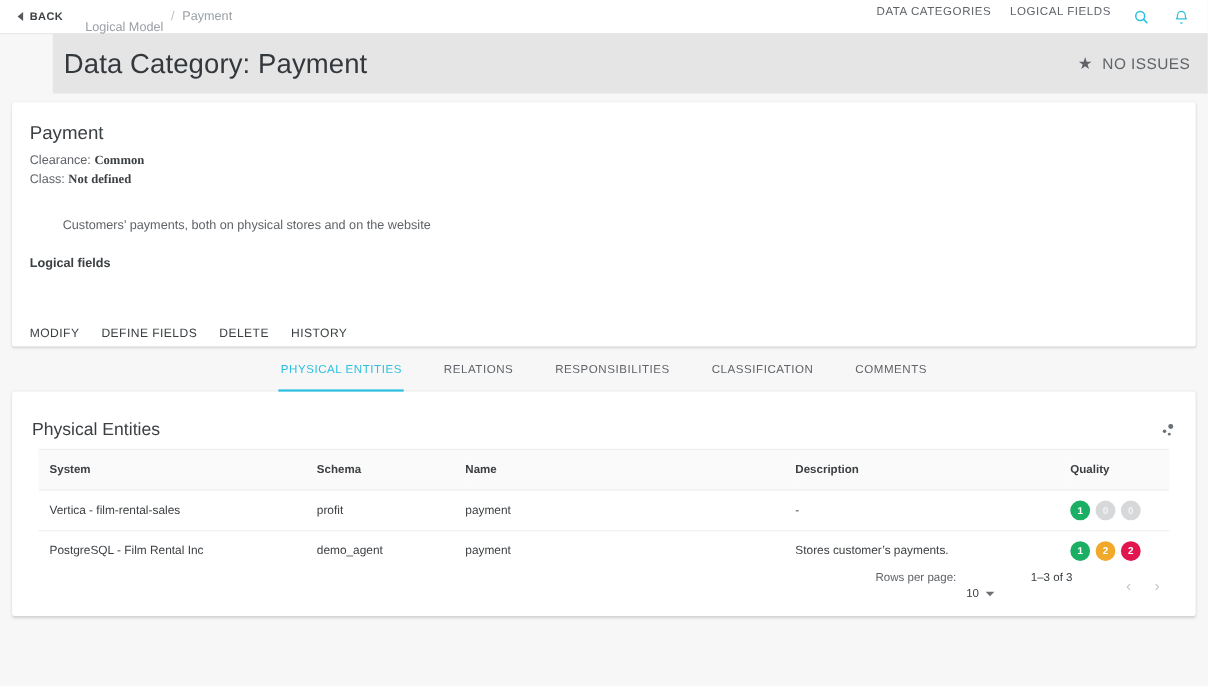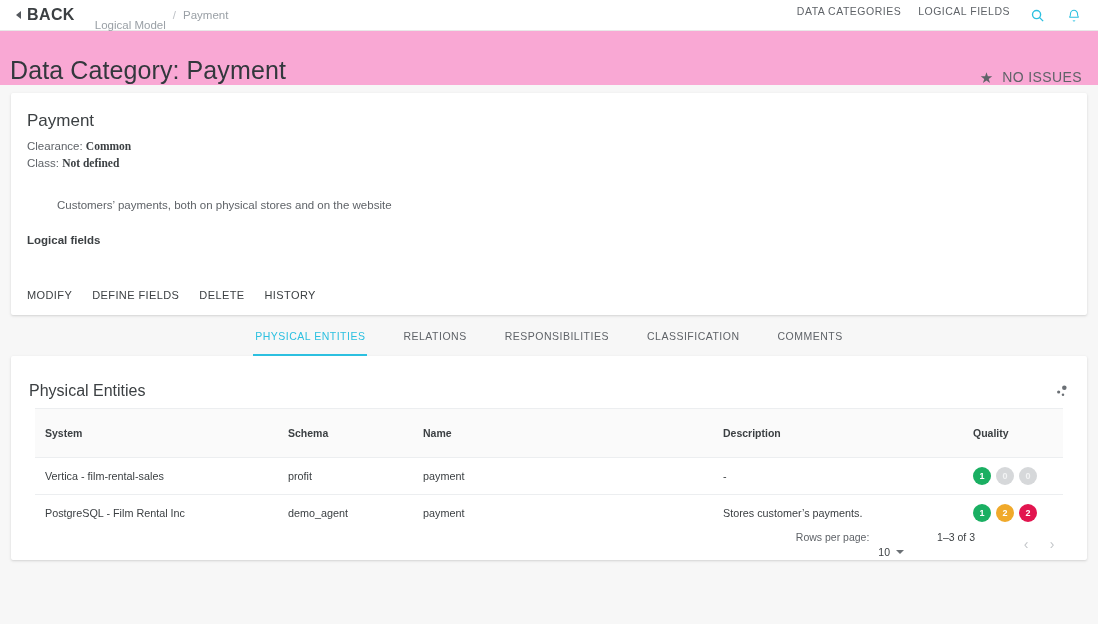--- a/index.html
+++ b/index.html
@@ -28,21 +28,21 @@
   }
   .chev-left {
     width: 0; height: 0;
     border-top: 4px solid transparent;
     border-bottom: 4px solid transparent;
     border-right: 5px solid #55595e;
     position: relative;
     top: 0px;
   }
   .back-label {
-    font-size: 16px;
+    font-size: 10px;
     font-weight: bold;
     letter-spacing: 0.4px;
     color: #3c4043;
   }
   .crumbs {
     margin-left: 20px;
     font-size: 11.5px;
     color: #9aa0a6;
     display: flex;
     align-items: center;
@@ -63,25 +63,26 @@
     cursor: pointer;
   }
   .icon-btn {
     width: 20px; height: 20px;
     display: flex; align-items: center; justify-content: center;
     cursor: pointer;
   }
 
   
   .titlebar {
-    background: #f9a8d4;
+    background: #e5e5e5;
     height: 54px;
     display: flex;
-    align-items: flex-end;
+    align-items: center;
     padding: 0 16px 0 10px;
+    margin-left: 48px;
   }
   .page-title {
     font-size: 25px;
     font-weight: normal;
     color: #33383d;
     letter-spacing: 0.1px;
   }
   .title-right {
     margin-left: auto;
     display: flex;
@@ -146,21 +147,21 @@
     display: flex;
     align-items: center;
     cursor: pointer;
     white-space: nowrap;
   }
   .actions {
     display: flex;
     gap: 20px;
     position: absolute;
     left: 16px;
-    bottom: 14px;
+    bottom: 6px;
   }
   .action-link {
     font-size: 11px;
     letter-spacing: 0.4px;
     color: #3c4043;
     cursor: pointer;
   }
 
   
   .tabs {
@@ -216,21 +217,21 @@
     width: calc(100% - 48px);
     margin: 0 24px;
     border-collapse: collapse;
     table-layout: fixed;
   }
   thead th {
     text-align: left;
     font-size: 10.5px;
     font-weight: bold;
     color: #3c4043;
-    padding: 18px 0;
+    padding: 12px 0;
     border-top: 1px solid #eceef0;
     border-bottom: 1px solid #eceef0;
     background: #fafafa;
   }
   tbody td {
     font-size: 10.8px;
     color: #3c4043;
     padding: 9px 0;
     border-bottom: 1px solid #eceef0;
     vertical-align: middle;

